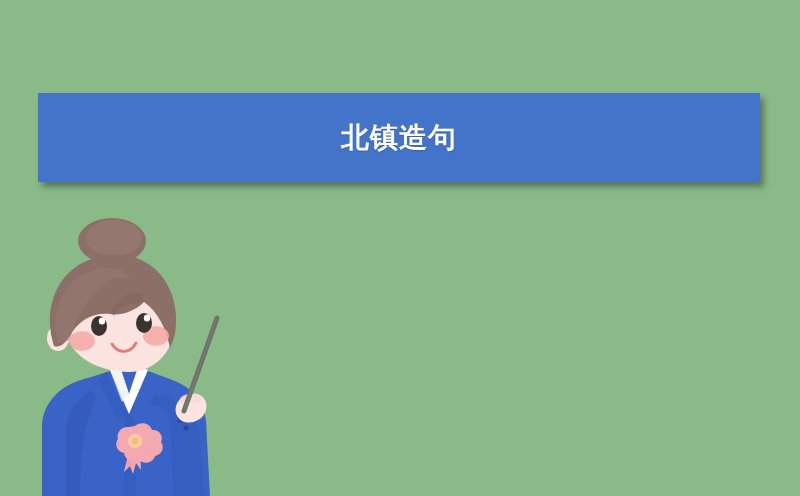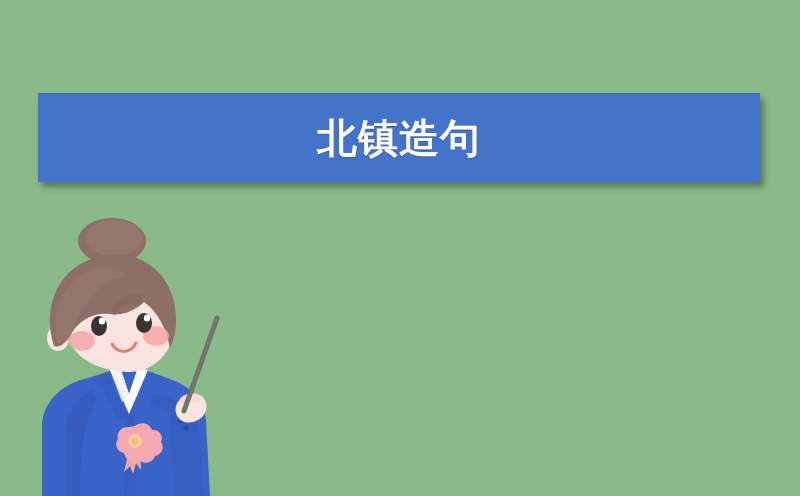--- a/index.html
+++ b/index.html
@@ -31,21 +31,21 @@
     height: 89px;
     background: #4474c9;
     box-shadow: 4px 5px 6px rgba(28, 42, 30, 0.45);
     display: flex;
     align-items: center;
     justify-content: center;
     box-sizing: border-box;
   }
   .banner-title {
     color: #ffffff;
-    font-size: 40px;
+    font-size: 28px;
     font-weight: bold;
     letter-spacing: 1px;
     line-height: 1;
     font-family: "DejaVu Sans", "Liberation Sans", sans-serif;
     text-shadow: 0 1px 1px rgba(20, 40, 90, 0.25);
     user-select: none;
   }
 
   
   .teacher {

